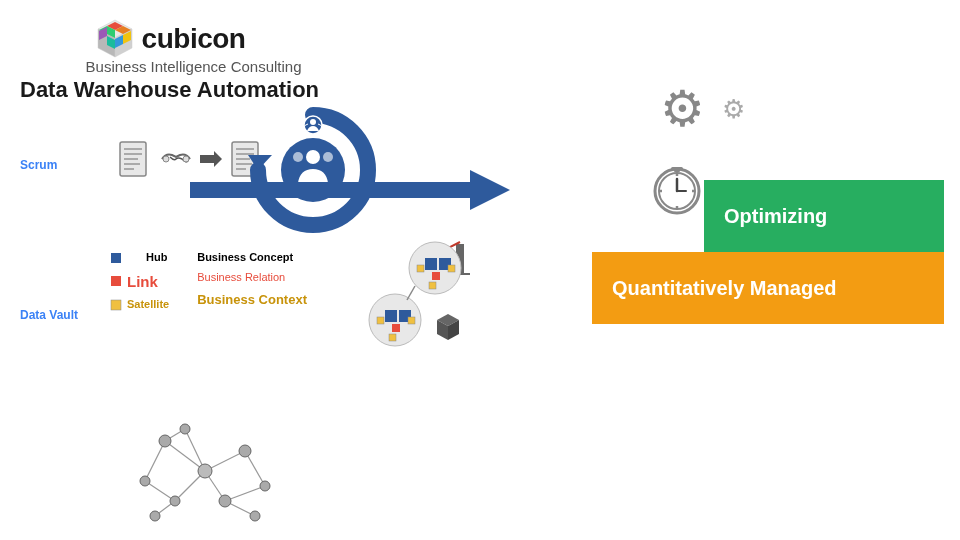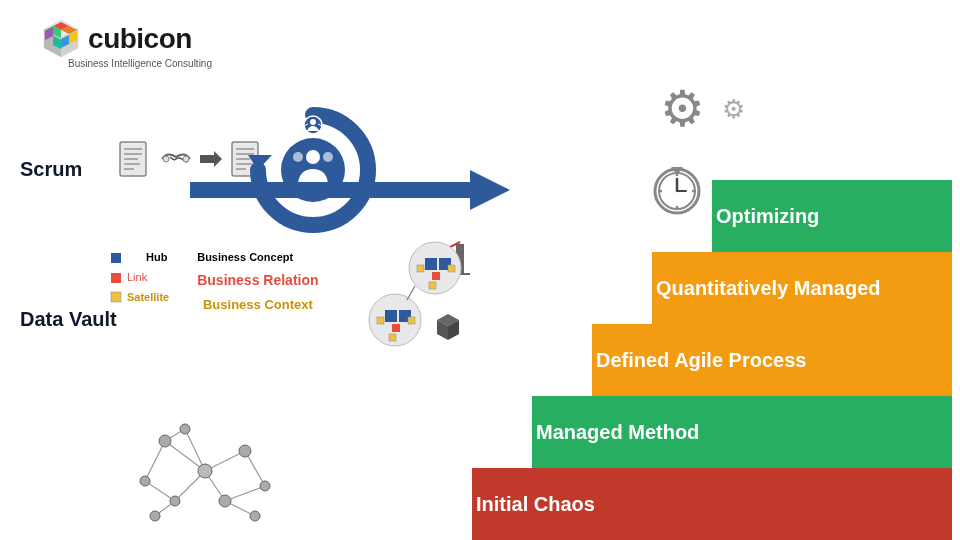--- a/index.html
+++ b/index.html
@@ -33,21 +33,21 @@
       height: 42px;
       flex-shrink: 0;
     }
     .logo-text {
       font-size: 28px;
       font-weight: bold;
       color: #1a1a1a;
       letter-spacing: -0.5px;
     }
     .logo-sub {
-      font-size: 10px;
+      font-size: 15px;
       color: #555;
       margin-top: -2px;
       padding-left: 48px;
     }
     .page-title {
       font-size: 22px;
       font-weight: bold;
       color: #1a1a1a;
       padding-left: 0;
       margin-top: 2px;
@@ -65,57 +65,57 @@
     
     .left-labels {
       position: absolute;
       left: 20px;
       top: 0;
       bottom: 0;
       width: 100px;
     }
     .left-label {
       position: absolute;
-      font-size: 20px;
+      font-size: 12px;
       font-weight: bold;
-      color: #0f172a;
+      color: #3b82f6;
     }
 
     
     .bars-container {
       position: absolute;
       right: 0;
       top: 0;
       width: 480px;
       bottom: 0;
     }
 
     .bar {
       position: absolute;
-      right: 8px;
+      right: 16px;
       display: flex;
       align-items: center;
-      padding-left: 4px;
+      padding-left: 20px;
       text-align: center;
     }
     .bar-label {
       font-size: 20px;
       font-weight: bold;
       color: #fff;
     }
 
     
     
     .bar-1 { background: #c0392b; bottom: 0; height: 72px; width: 480px; }
     
     .bar-2 { background: #27ae60; bottom: 72px; height: 72px; width: 420px; }
     
     .bar-3 { background: #f39c12; bottom: 144px; height: 72px; width: 360px; }
     
-    .bar-4 { background: #f39c12; bottom: 216px; height: 72px; width: 300px; }
+    .bar-4 { background: #f39c12; bottom: 216px; height: 72px; width: 352px; }
     
     .bar-5 { background: #27ae60; bottom: 288px; height: 72px; width: 240px; }
   </style>
 </head>
 <body>
 
 <div class="header">
   <div class="logo-area">
     <div class="logo-row">
 
@@ -133,45 +133,37 @@
 
         <polygon points="21,21 29,17 29,26 21,30" fill="#3498db"></polygon>
         <polygon points="29,17 37,13 37,22 29,26" fill="#f1c40f"></polygon>
 
         <polygon points="5,13 13,9 13,18 5,22" fill="#9b59b6"></polygon>
         <polygon points="13,18 21,22 21,31 13,27" fill="#1abc9c"></polygon>
       </svg>
       <span class="logo-text">cubicon</span>
     </div>
     <div class="logo-sub">Business Intelligence Consulting</div>
+    <div class="page-title">Data Warehouse Automation</div>
   </div>
 </div>
 
 <div class="main">
 
   <div class="left-labels">
     <div class="left-label" style="top: 68px;">Scrum</div>
     <div class="left-label" style="top: 175px; margin-top: 43px;">Data Vault</div>
   </div>
 
   <div class="bars-container">
     <div class="bar bar-5">
       <span class="bar-label">Optimizing</span>
     </div>
     <div class="bar bar-4">
       <span class="bar-label">Quantitatively Managed</span>
-    </div>
-    <div class="bar bar-3">
-      <span class="bar-label">Defined Agile Process</span>
-    </div>
-    <div class="bar bar-2">
-      <span class="bar-label">Managed Method</span>
-    </div>
-    <div class="bar bar-1">
-      <span class="bar-label">Initial Chaos</span>
     </div>
   </div>
 
   <div style="position:absolute; right: 242px; top: -8px;">
     <svg width="58" height="55" viewBox="0 0 58 55">
       <text x="0" y="44" font-size="50" fill="#888">⚙</text>
     </svg>
   </div>
 
   <div style="position:absolute; right: 208px; top: 4px;">
@@ -281,33 +273,33 @@
         <div style="display:flex; align-items:center; gap:5px;">
           <svg width="12" height="12">
               <rect x="1" y="1" width="10" height="10" fill="#2e5a9c"></rect>
             </svg>
           <span style="font-weight:bold; font-size:11px;padding-left:19px;">Hub</span>
         </div>
         <div style="display:flex; align-items:center; gap:5px;">
           <svg width="12" height="12">
               <rect x="1" y="1" width="10" height="10" fill="#e74c3c"></rect>
             </svg>
-          <span style="font-weight:normal; color:#e74c3c; font-size:11px;">Link</span>
+          <span style="font-weight:bold; color:#e74c3c; font-size:15px;">Link</span>
         </div>
         <div style="display:flex; align-items:center; gap:5px;">
           <svg width="12" height="12">
               <rect x="1" y="1" width="10" height="10" fill="#f0c040" stroke="#888" stroke-width="0.5"></rect>
             </svg>
           <span style="font-weight:bold; color:#c8930a; font-size:11px;">Satellite</span>
         </div>
       </div>
 
       <div style="font-size:11px; line-height:1.8; margin-left:8px;">
         <div style="font-weight:bold; font-size:11px;">Business Concept</div>
-        <div style="font-weight:bold; color:#e74c3c; font-size:14px;">Business Relation</div>
+        <div style="font-weight:normal; color:#e74c3c; font-size:11px;">Business Relation</div>
         <div style="font-weight:bold; color:#c8930a; font-size:13px;text-align:center;">Business Context</div>
       </div>
     </div>
   </div>
 
   <div style="position:absolute; top: 148px; left: 355px;">
     <svg width="120" height="120" viewBox="0 0 120 120">
 
       <circle cx="80" cy="30" r="26" fill="#e8e8e8" stroke="#bbb" stroke-width="1"></circle>
 

